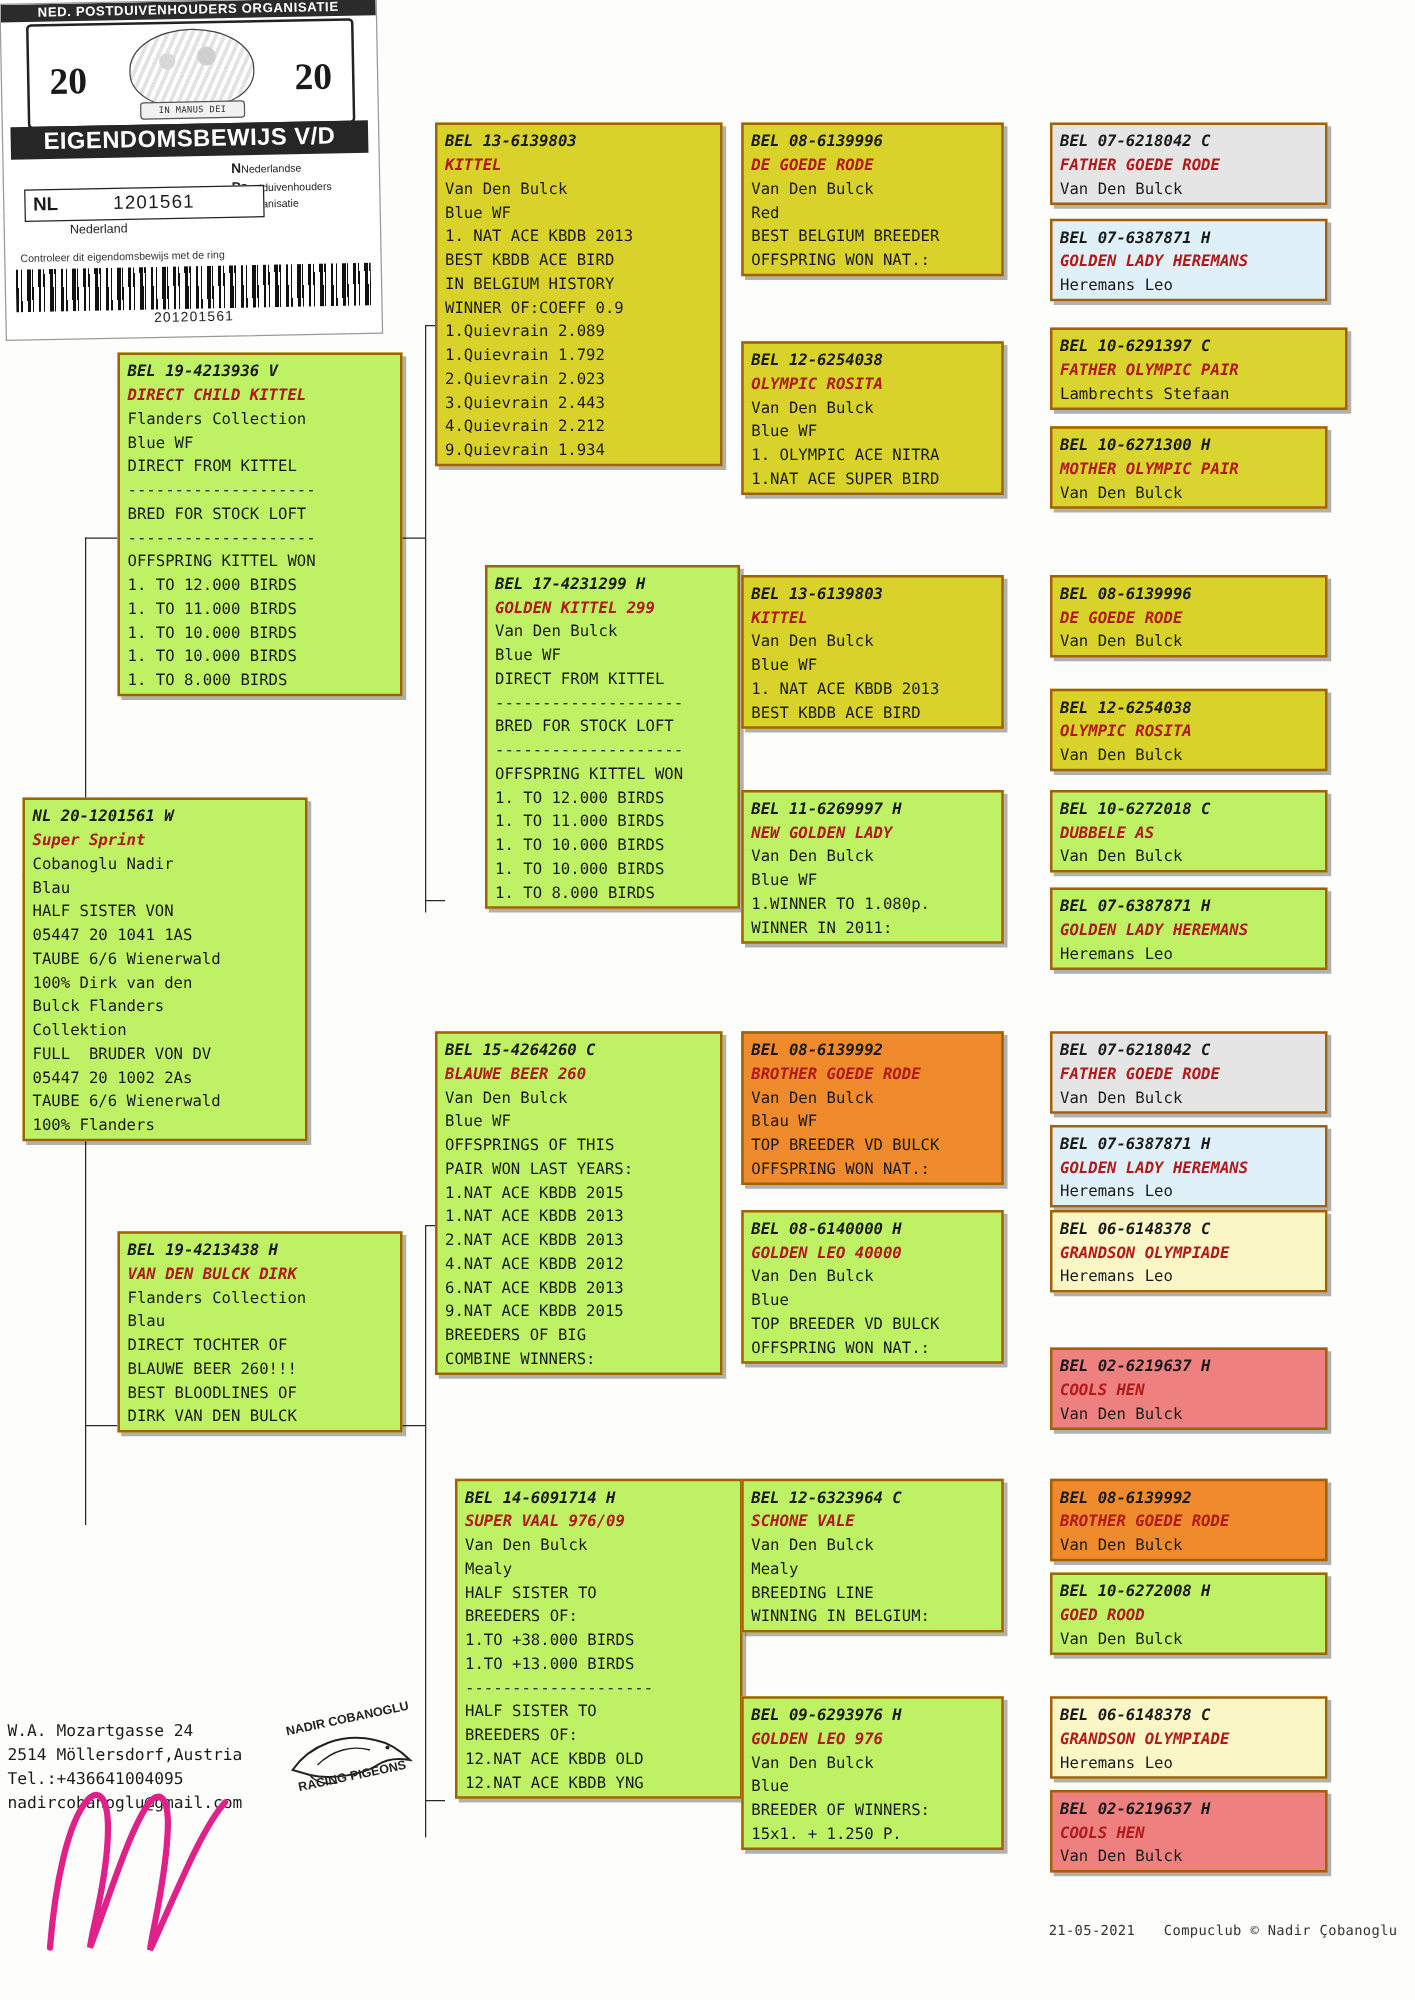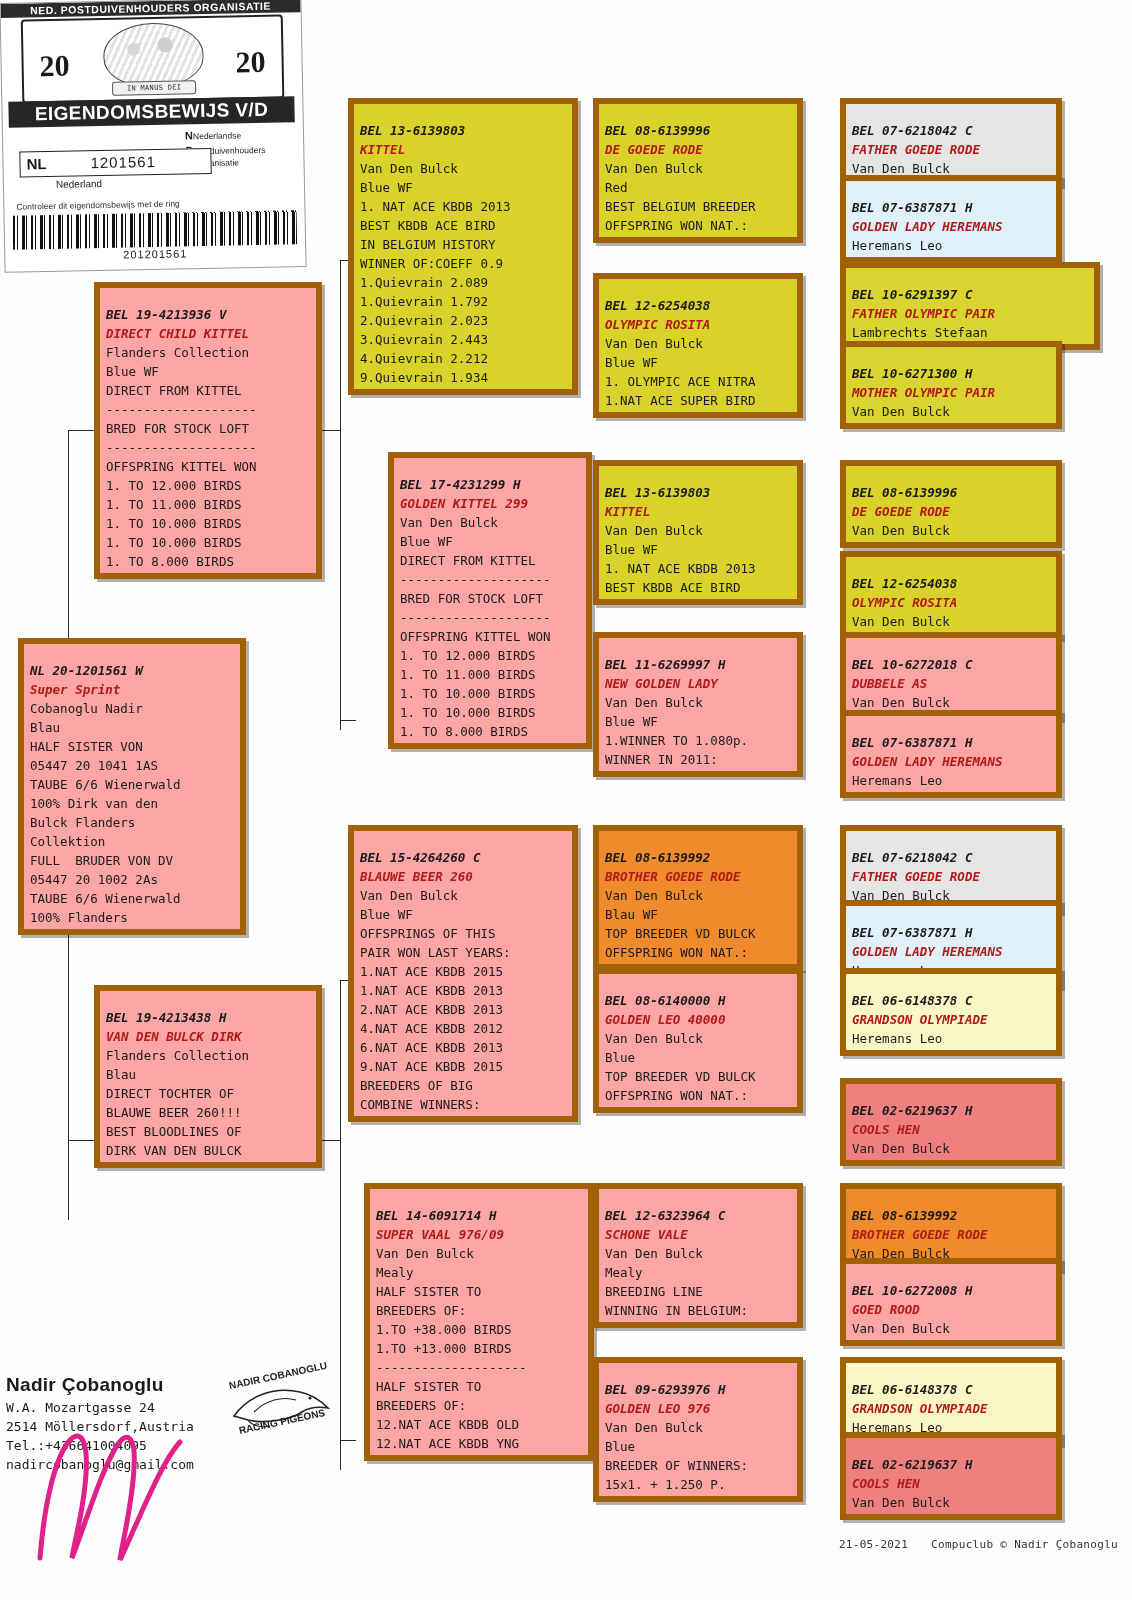--- a/index.html
+++ b/index.html
@@ -94,34 +94,34 @@
       #111 9px 12px,#fff 12px 13px,#111 13px 14px,#fff 14px 18px);
   }
   .rc-barnum{
     position:absolute;left:0;top:247px;width:300px;text-align:center;
     font-size:11px;font-family:"Liberation Sans",sans-serif;letter-spacing:1px;
   }
 
   
   .box{
     position:absolute;box-sizing:border-box;
-    border:6px solid #a16207;background:#f4f8fd;
-    padding:17px 5px 2px 6px;line-height:1.52;
+    border:2px solid #a16207;background:#f4f8fd;
+    padding:3px 5px 2px 6px;line-height:1.52;
     box-shadow:3px 3px 0 rgba(0,0,0,.30);
     overflow:hidden;
   }
   .box .hdr{font-weight:bold;font-style:italic;}
   .box .nm{color:#b01a1a;font-style:italic;font-weight:bold;}
   .box .ln{white-space:pre;}
   
   .c-yellow{background:#d8d22a;}
   .c-yellow2{background:#d9d430;}
   .c-green{background:#e5e5e5;}
   .c-blue{background:#dff0f8;}
-  .c-white{background:#fca5a5;}
+  .c-white{background:#bef264;}
   .c-orange{background:#ef8a2d;}
   .c-cream{background:#fbf6c6;}
   .c-red{background:#ef8080;}
 
   
   .ln-v,.ln-h{position:absolute;background:#2a2a2a;}
   .ln-v{width:1px;}
   .ln-h{height:1px;}
 
   
@@ -366,21 +366,21 @@
       <div class="box c-green" style="left: 840px; top: 98px; width: 222px;">
         <div class="hdr">BEL 07-6218042 C</div>
         <div class="nm">FATHER GOEDE RODE</div>
         <div>Van Den Bulck</div>
       </div>
       <div class="box c-blue" style="left: 840px; top: 175px; width: 222px;">
         <div class="hdr">BEL 07-6387871 H</div>
         <div class="nm">GOLDEN LADY HEREMANS</div>
         <div>Heremans Leo</div>
       </div>
-      <div class="box c-yellow2" style="left: 840px; top: 262px; width: 260px;">
+      <div class="box c-yellow2" style="left: 840px; top: 262px; width: 238px;">
         <div class="hdr">BEL 10-6291397 C</div>
         <div class="nm">FATHER OLYMPIC PAIR</div>
         <div>Lambrechts Stefaan</div>
       </div>
       <div class="box c-yellow2" style="left: 840px; top: 341px; width: 222px;">
         <div class="hdr">BEL 10-6271300 H</div>
         <div class="nm">MOTHER OLYMPIC PAIR</div>
         <div>Van Den Bulck</div>
       </div>
       <div class="box c-yellow" style="left: 840px; top: 460px; width: 222px;">
@@ -439,21 +439,20 @@
         <div>Heremans Leo</div>
       </div>
       <div class="box c-red" style="left: 840px; top: 1432px; width: 222px;">
         <div class="hdr">BEL 02-6219637 H</div>
         <div class="nm">COOLS HEN</div>
         <div>Van Den Bulck</div>
       </div>
     </div>
 
   <div class="owner">
-    <div class="nm">Nadir Çobanoglu</div>
     <div class="ad">
       <div>W.A. Mozartgasse 24</div>
       <div>2514 Möllersdorf,Austria</div>
       <div>Tel.:+436641004095</div>
       <div>nadircobanoglu@gmail.com</div>
     </div>
   </div>
 
   <div class="logo">
     <div class="t1">NADIR COBANOGLU</div>

